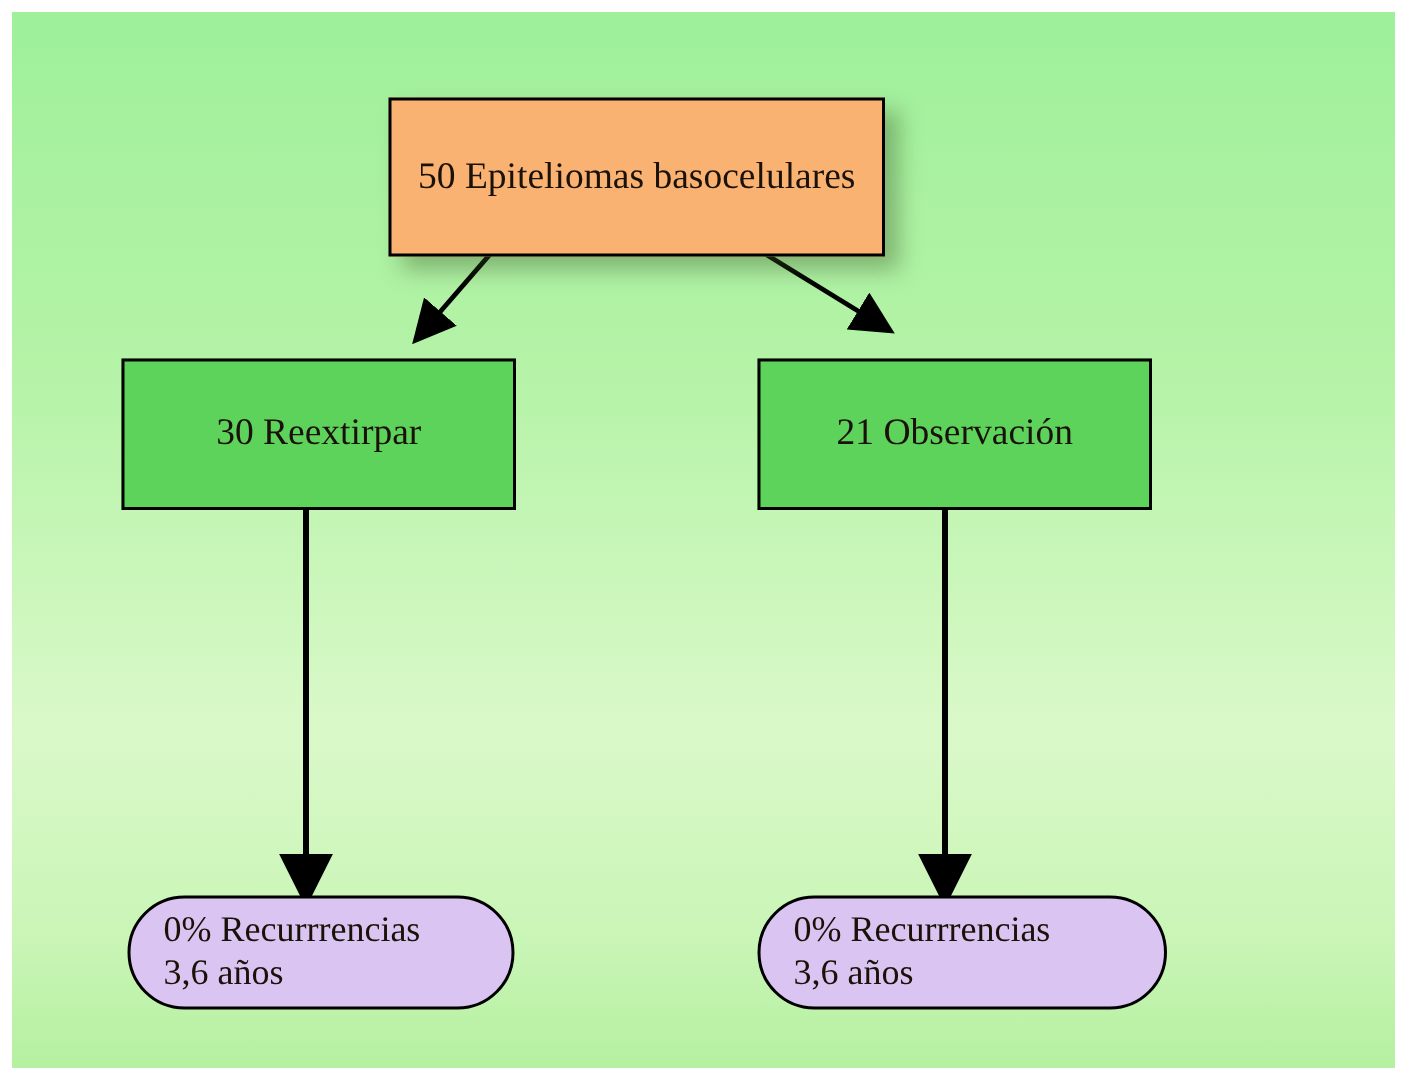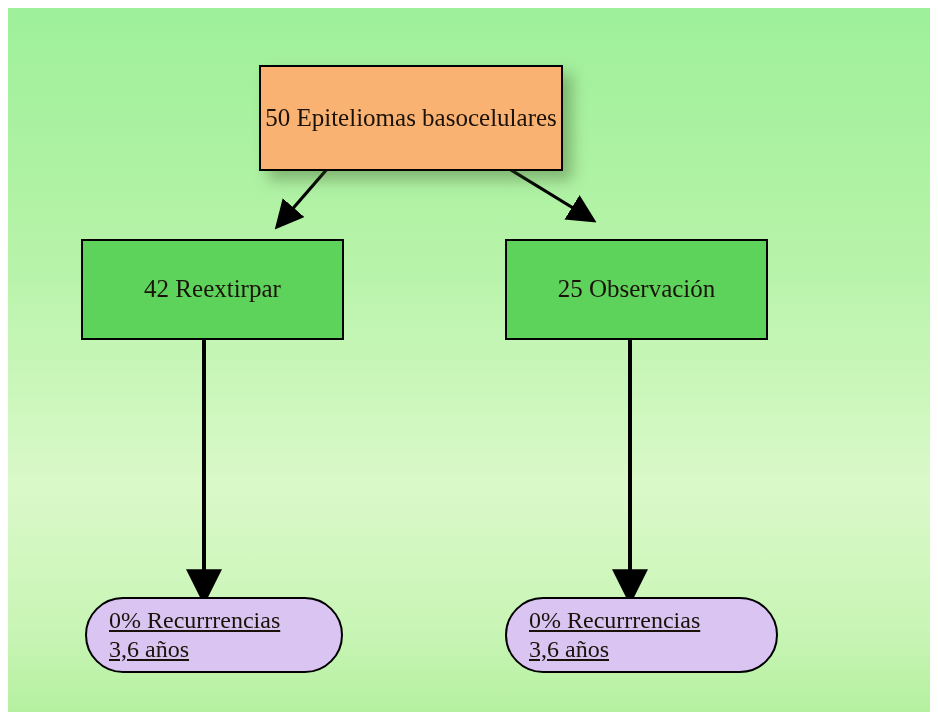--- a/index.html
+++ b/index.html
@@ -32,21 +32,21 @@
     color: #1a1208;
     line-height: 1.22;
   }
   .rect {
     border: 2px solid #000000;
   }
   
   #node-top {
     left: 251px;
     top: 57px;
-    width: 304px;
+    width: 331px;
     height: 106px;
     background: #f9b272;
     font-size: 25px;
     box-shadow: 9px 9px 14px rgba(60,90,40,0.40);
   }
   
   #node-left {
     left: 73px;
     top: 231px;
     width: 263px;
@@ -66,21 +66,20 @@
   .terminal {
     border: 2px solid #000000;
     border-radius: 40px;
     background: #d9c4f2;
     font-size: 24px;
     justify-content: flex-start;
   }
   .terminal .txt {
     padding-left: 22px;
     text-align: left;
-    text-decoration: underline;
   }
   #node-term-left {
     left: 77px;
     top: 589px;
     width: 258px;
     height: 76px;
   }
   #node-term-right {
     left: 497px;
     top: 589px;
@@ -120,27 +119,27 @@
     </svg>
 
     <div class="node rect" id="node-top">
       <div>
         <span class="lbl-line">50 Epiteliomas basocelulares</span>
       </div>
     </div>
 
     <div class="node rect" id="node-left">
       <div>
-        <span class="lbl-line">42 Reextirpar</span>
+        <span class="lbl-line">30 Reextirpar</span>
       </div>
     </div>
 
     <div class="node rect" id="node-right">
       <div>
-        <span class="lbl-line">25 Observación</span>
+        <span class="lbl-line">21 Observación</span>
       </div>
     </div>
 
     <div class="node terminal" id="node-term-left">
       <div class="txt">
         <span class="lbl-line">0% Recurrrencias</span>
         <span class="lbl-line">3,6 años</span>
       </div>
     </div>
 

